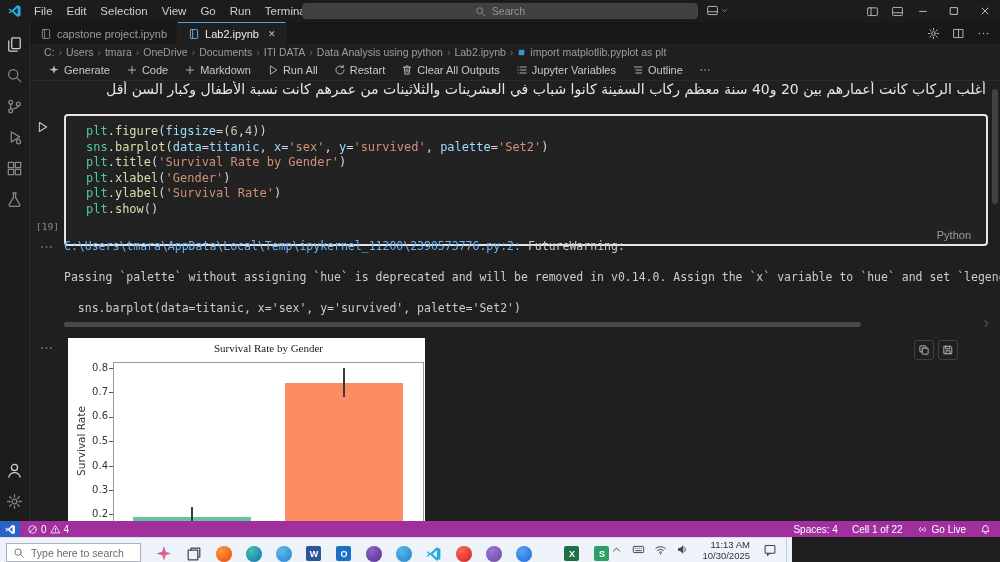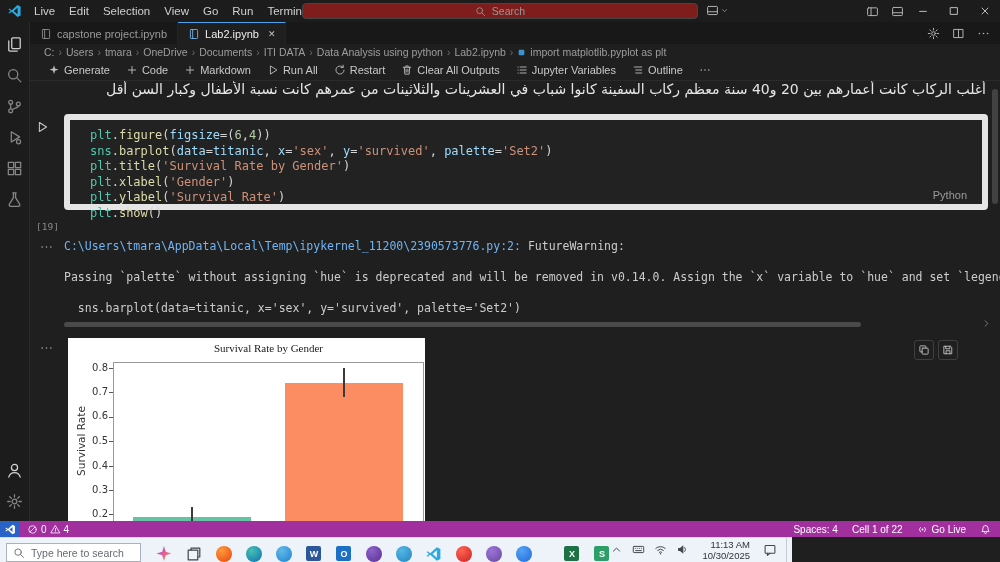--- a/index.html
+++ b/index.html
@@ -7,21 +7,21 @@
   .screen{position:relative;width:1000px;height:562px;background:#1f1f1f;overflow:hidden}
   .icon{display:inline-flex;align-items:center;justify-content:center}
   svg{display:block}
 
   
   .titlebar{position:absolute;top:0;left:0;width:1000px;height:22px;background:#1c1c1c;display:flex;align-items:center;color:#cfcfcf;font-size:11.5px;z-index:9}
   .vslogo{margin:0 5px 0 8px}
   .menubar{display:flex}
   .menubar .mi{padding:0 7px;cursor:default;white-space:nowrap}
   .navarrows{margin-left:12px;display:flex;gap:12px;color:#bdbdbd}
-  .tsearch{position:absolute;left:50%;transform:translateX(-50%);top:3px;width:396px;height:16px;background:#7f1d1d;border:1px solid #454545;border-radius:4px;display:flex;align-items:center;justify-content:center;gap:6px;color:#989898;font-size:10.5px}
+  .tsearch{position:absolute;left:50%;transform:translateX(-50%);top:3px;width:396px;height:16px;background:#404040;border:1px solid #454545;border-radius:4px;display:flex;align-items:center;justify-content:center;gap:6px;color:#989898;font-size:10.5px}
   .sideLayout{position:absolute;left:calc(50% + 206px);top:4px;display:flex;align-items:center;gap:1px;color:#b5b5b5}
   .layoutbtns{position:absolute;right:96px;top:0;height:22px;display:flex;align-items:center;gap:12px;color:#b5b5b5}
   .winctl{position:absolute;right:0;top:0;height:22px;display:flex}
   .wc{width:31px;height:22px;display:flex;align-items:center;justify-content:center;color:#cfcfcf}
 
   
   .activitybar{position:absolute;left:0;top:22px;width:30px;height:499px;background:#1c1c1c;border-right:1px solid #2a2a2a;display:flex;flex-direction:column;align-items:center;padding-top:7px;z-index:8}
   .ab-ic{width:30px;height:31px;display:flex;align-items:center;justify-content:center;color:#868686}
   .ab-ic:first-child{color:#d0d0d0}
   .ab-bottom{margin-top:auto;display:flex;flex-direction:column;align-items:center;padding-bottom:4px}
@@ -43,21 +43,21 @@
   
   .nbtoolbar{position:absolute;left:30px;top:60px;width:970px;height:21px;background:#1f1f1f;border-bottom:1px solid #2a2a2a;display:flex;align-items:center;padding-left:10px;font-size:11px;color:#c9c9c9}
   .tbitem{display:flex;align-items:center;gap:4px;padding:0 8px;height:100%;white-space:nowrap}
   .tbitem .icon{color:#bdbdbd}
   .kernel{position:absolute;right:14px;top:16px;height:21px;display:flex;align-items:center;gap:5px;color:#c9c9c9}
 
   
   .editor{position:absolute;left:30px;top:81px;width:970px;height:440px;background:#1f1f1f;overflow:hidden}
   .mdcell{position:absolute;left:40px;right:14px;top:0;height:22px;direction:rtl;text-align:right;font-size:14px;color:#e6e6e6;font-family:"DejaVu Sans",sans-serif;white-space:nowrap}
   .runbtn{position:absolute;left:5px;top:39px;color:#c8c8c8}
-  .cell{position:absolute;left:34px;top:33px;width:924px;height:96px;background:#222222;border:6px solid #e5e5e5;border-radius:4px}
+  .cell{position:absolute;left:34px;top:33px;width:924px;height:132px;background:#222222;border:2px solid #e5e5e5;border-radius:4px}
   .code{position:absolute;left:20px;top:8px;font-family:"DejaVu Sans Mono","Liberation Mono",monospace;font-size:12px;line-height:15.5px;white-space:pre}
   .tok-mod{color:#4EC9B0}.tok-fn{color:#DCDCAA}.tok-param{color:#9CDCFE}.tok-var{color:#9CDCFE}
   .tok-str{color:#CE9178}.tok-num{color:#B5CEA8}.tok-pun{color:#d4d4d4}.tok-op{color:#d4d4d4}
   .execcount{position:absolute;left:6px;top:140px;font-family:"DejaVu Sans Mono",monospace;font-size:9.5px;color:#8a8a8a}
   .langlabel{position:absolute;right:15px;bottom:3px;font-size:11px;color:#9b9b9b}
   .dots{position:absolute;left:10px;color:#8f8f8f;font-size:13px;letter-spacing:1px}
   .outblock{position:absolute;left:34px;width:930px;font-family:"DejaVu Sans Mono","Liberation Mono",monospace;font-size:11.5px;color:#cccccc;white-space:pre}
   .outlink{color:#6fb4f5;cursor:pointer}
   .hscroll{position:absolute;left:34px;top:241px;width:797px;height:5px;background:#4a4a4a;border-radius:3px}
   .hscroll-arrow{position:absolute;right:8px;top:237px;color:#8a8a8a}
@@ -100,21 +100,21 @@
 
 <div class="screen">
 
   <header class="titlebar">
     <span class="icon vslogo" id="vslogo">
         <svg width="14" height="14" viewBox="0 0 16 16" fill="none" stroke="currentColor" stroke-width="1.2" stroke-linecap="round" stroke-linejoin="round">
           <path fill="#29a9e0" stroke="none" d="M10.8 1.2 4.3 7.2 1.6 5.2l-1 .9 2.4 1.9L.6 9.9l1 .9 2.7-2 6.5 6 3.6-1.7V2.9zM10.9 4.3v7.4L6.6 8z"></path>
         </svg>
       </span>
     <nav class="menubar" id="menubar">
-        <span class="mi">Live</span>
+        <span class="mi">File</span>
         <span class="mi">Edit</span>
         <span class="mi">Selection</span>
         <span class="mi">View</span>
         <span class="mi">Go</span>
         <span class="mi">Run</span>
         <span class="mi">Terminal</span>
         <span class="mi">Help</span>
       </nav>
     <span class="navarrows">
       <span class="icon" id="arrL">

